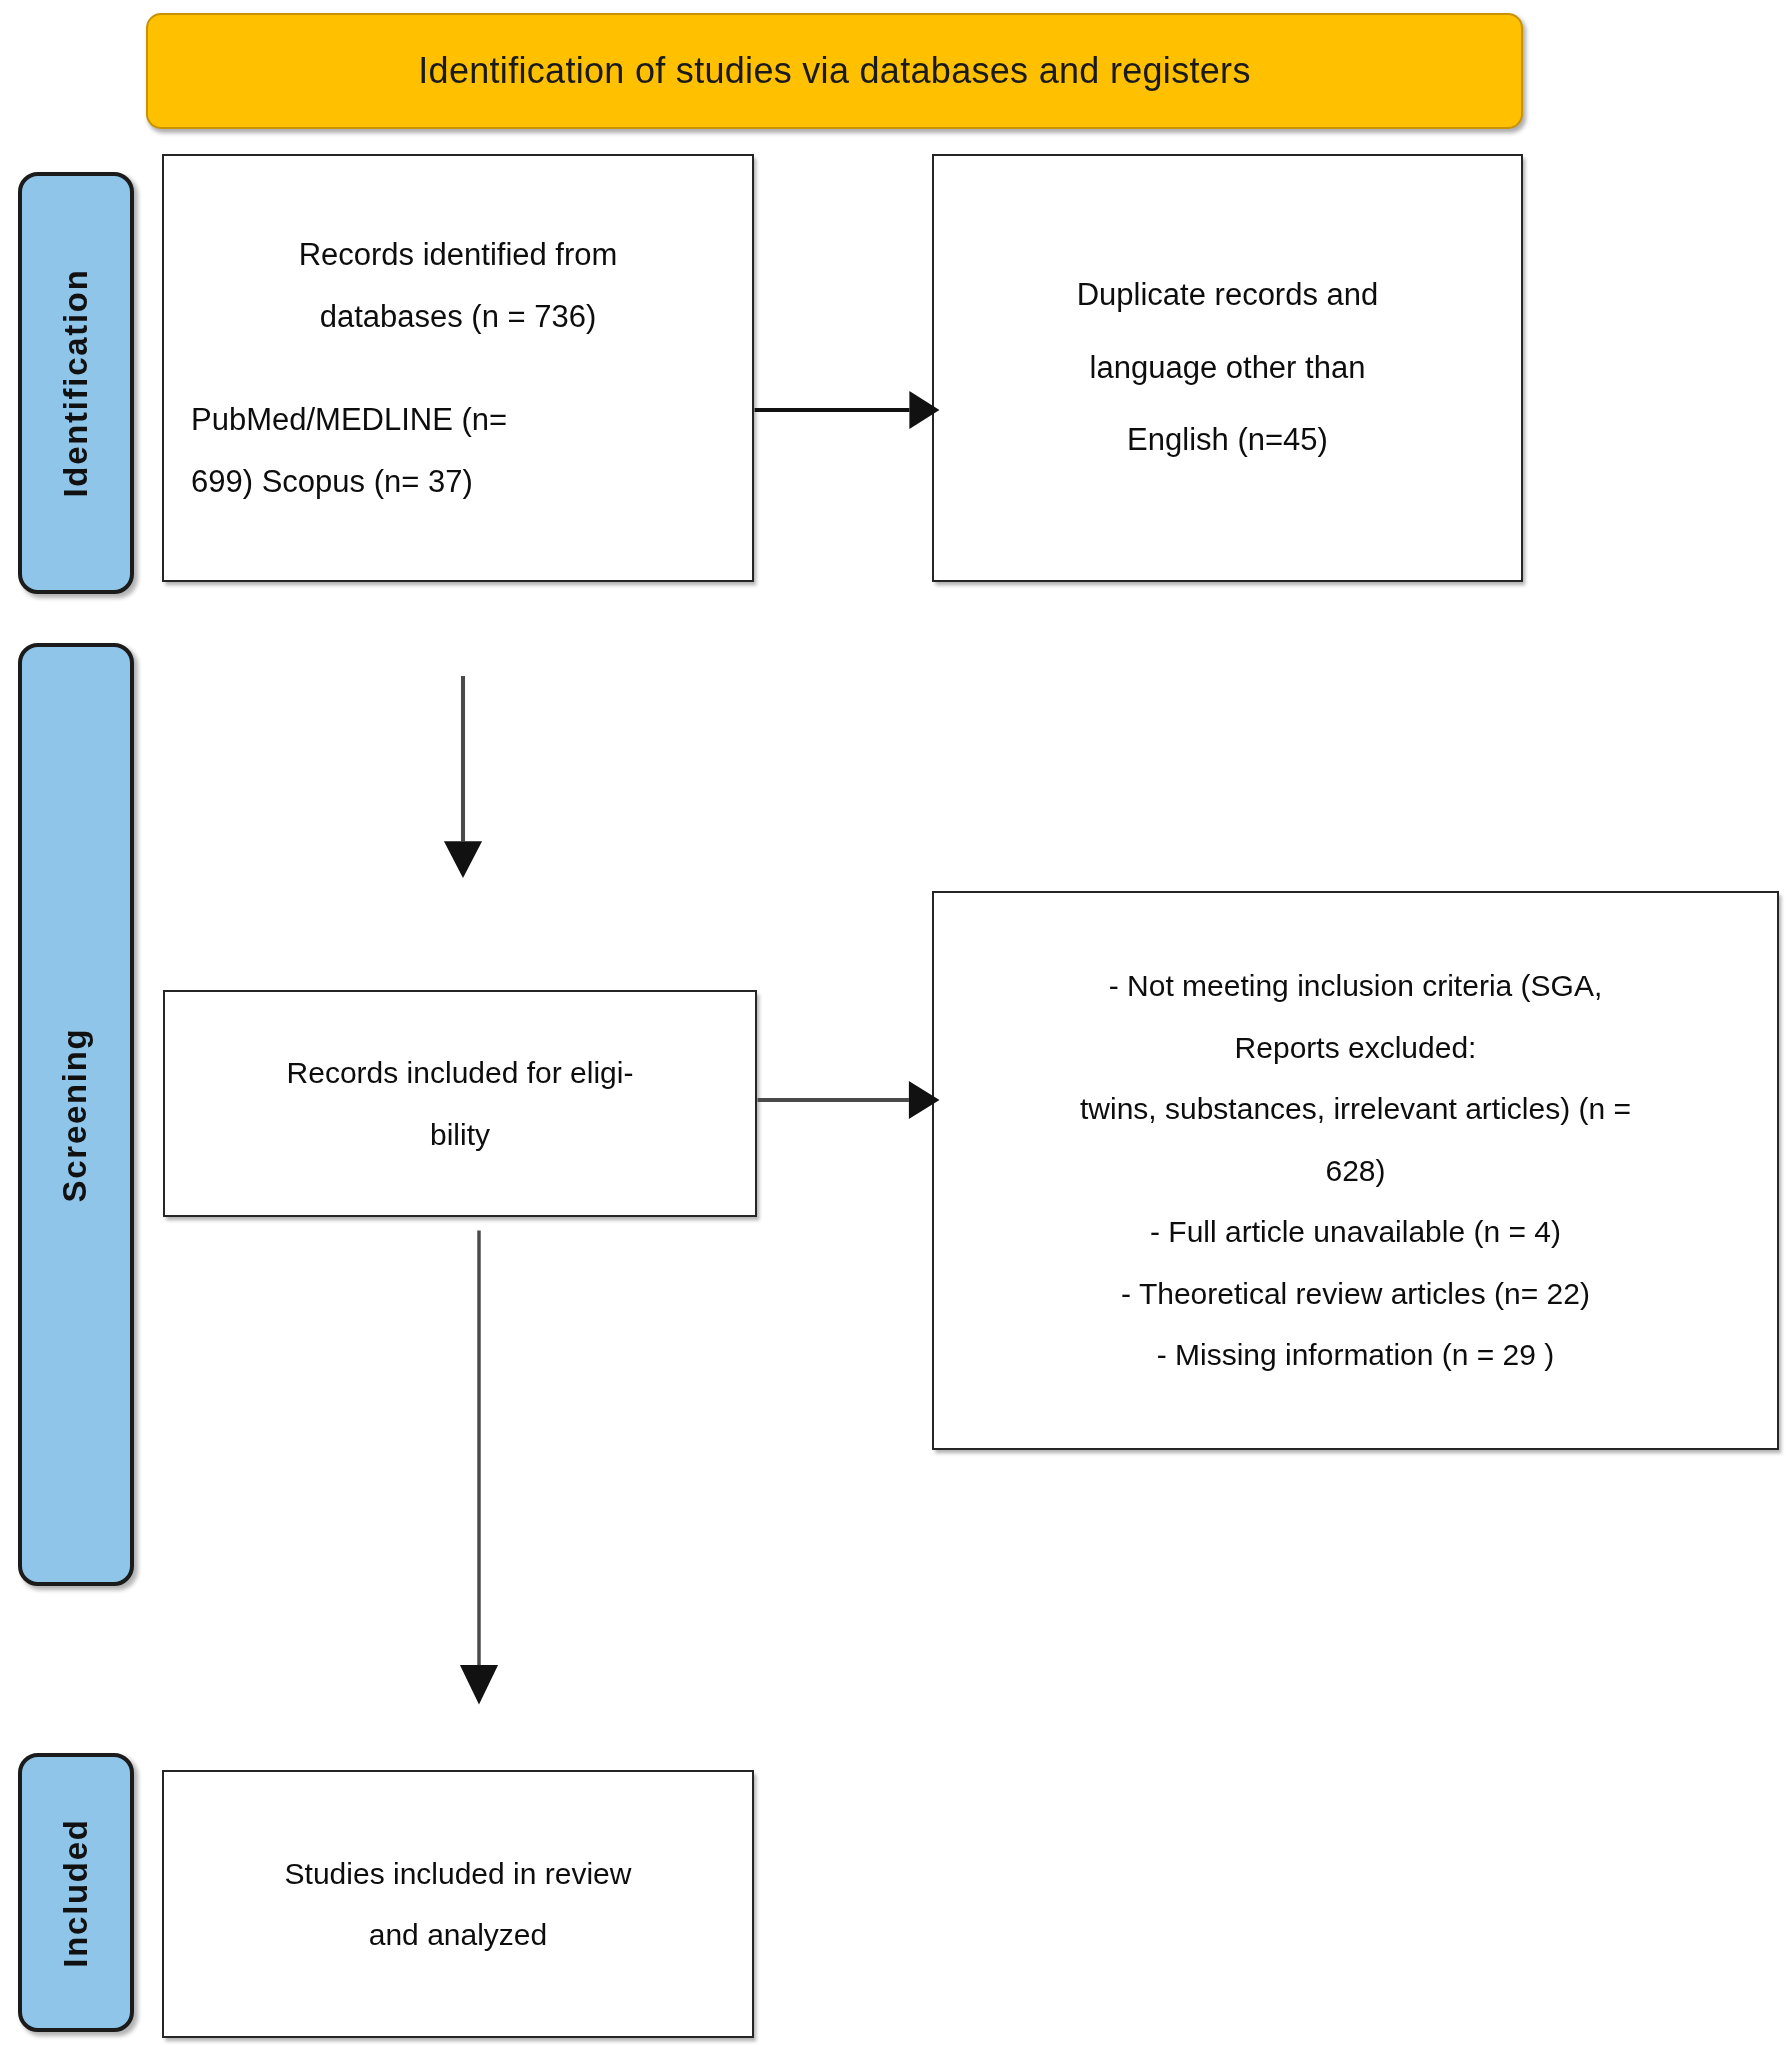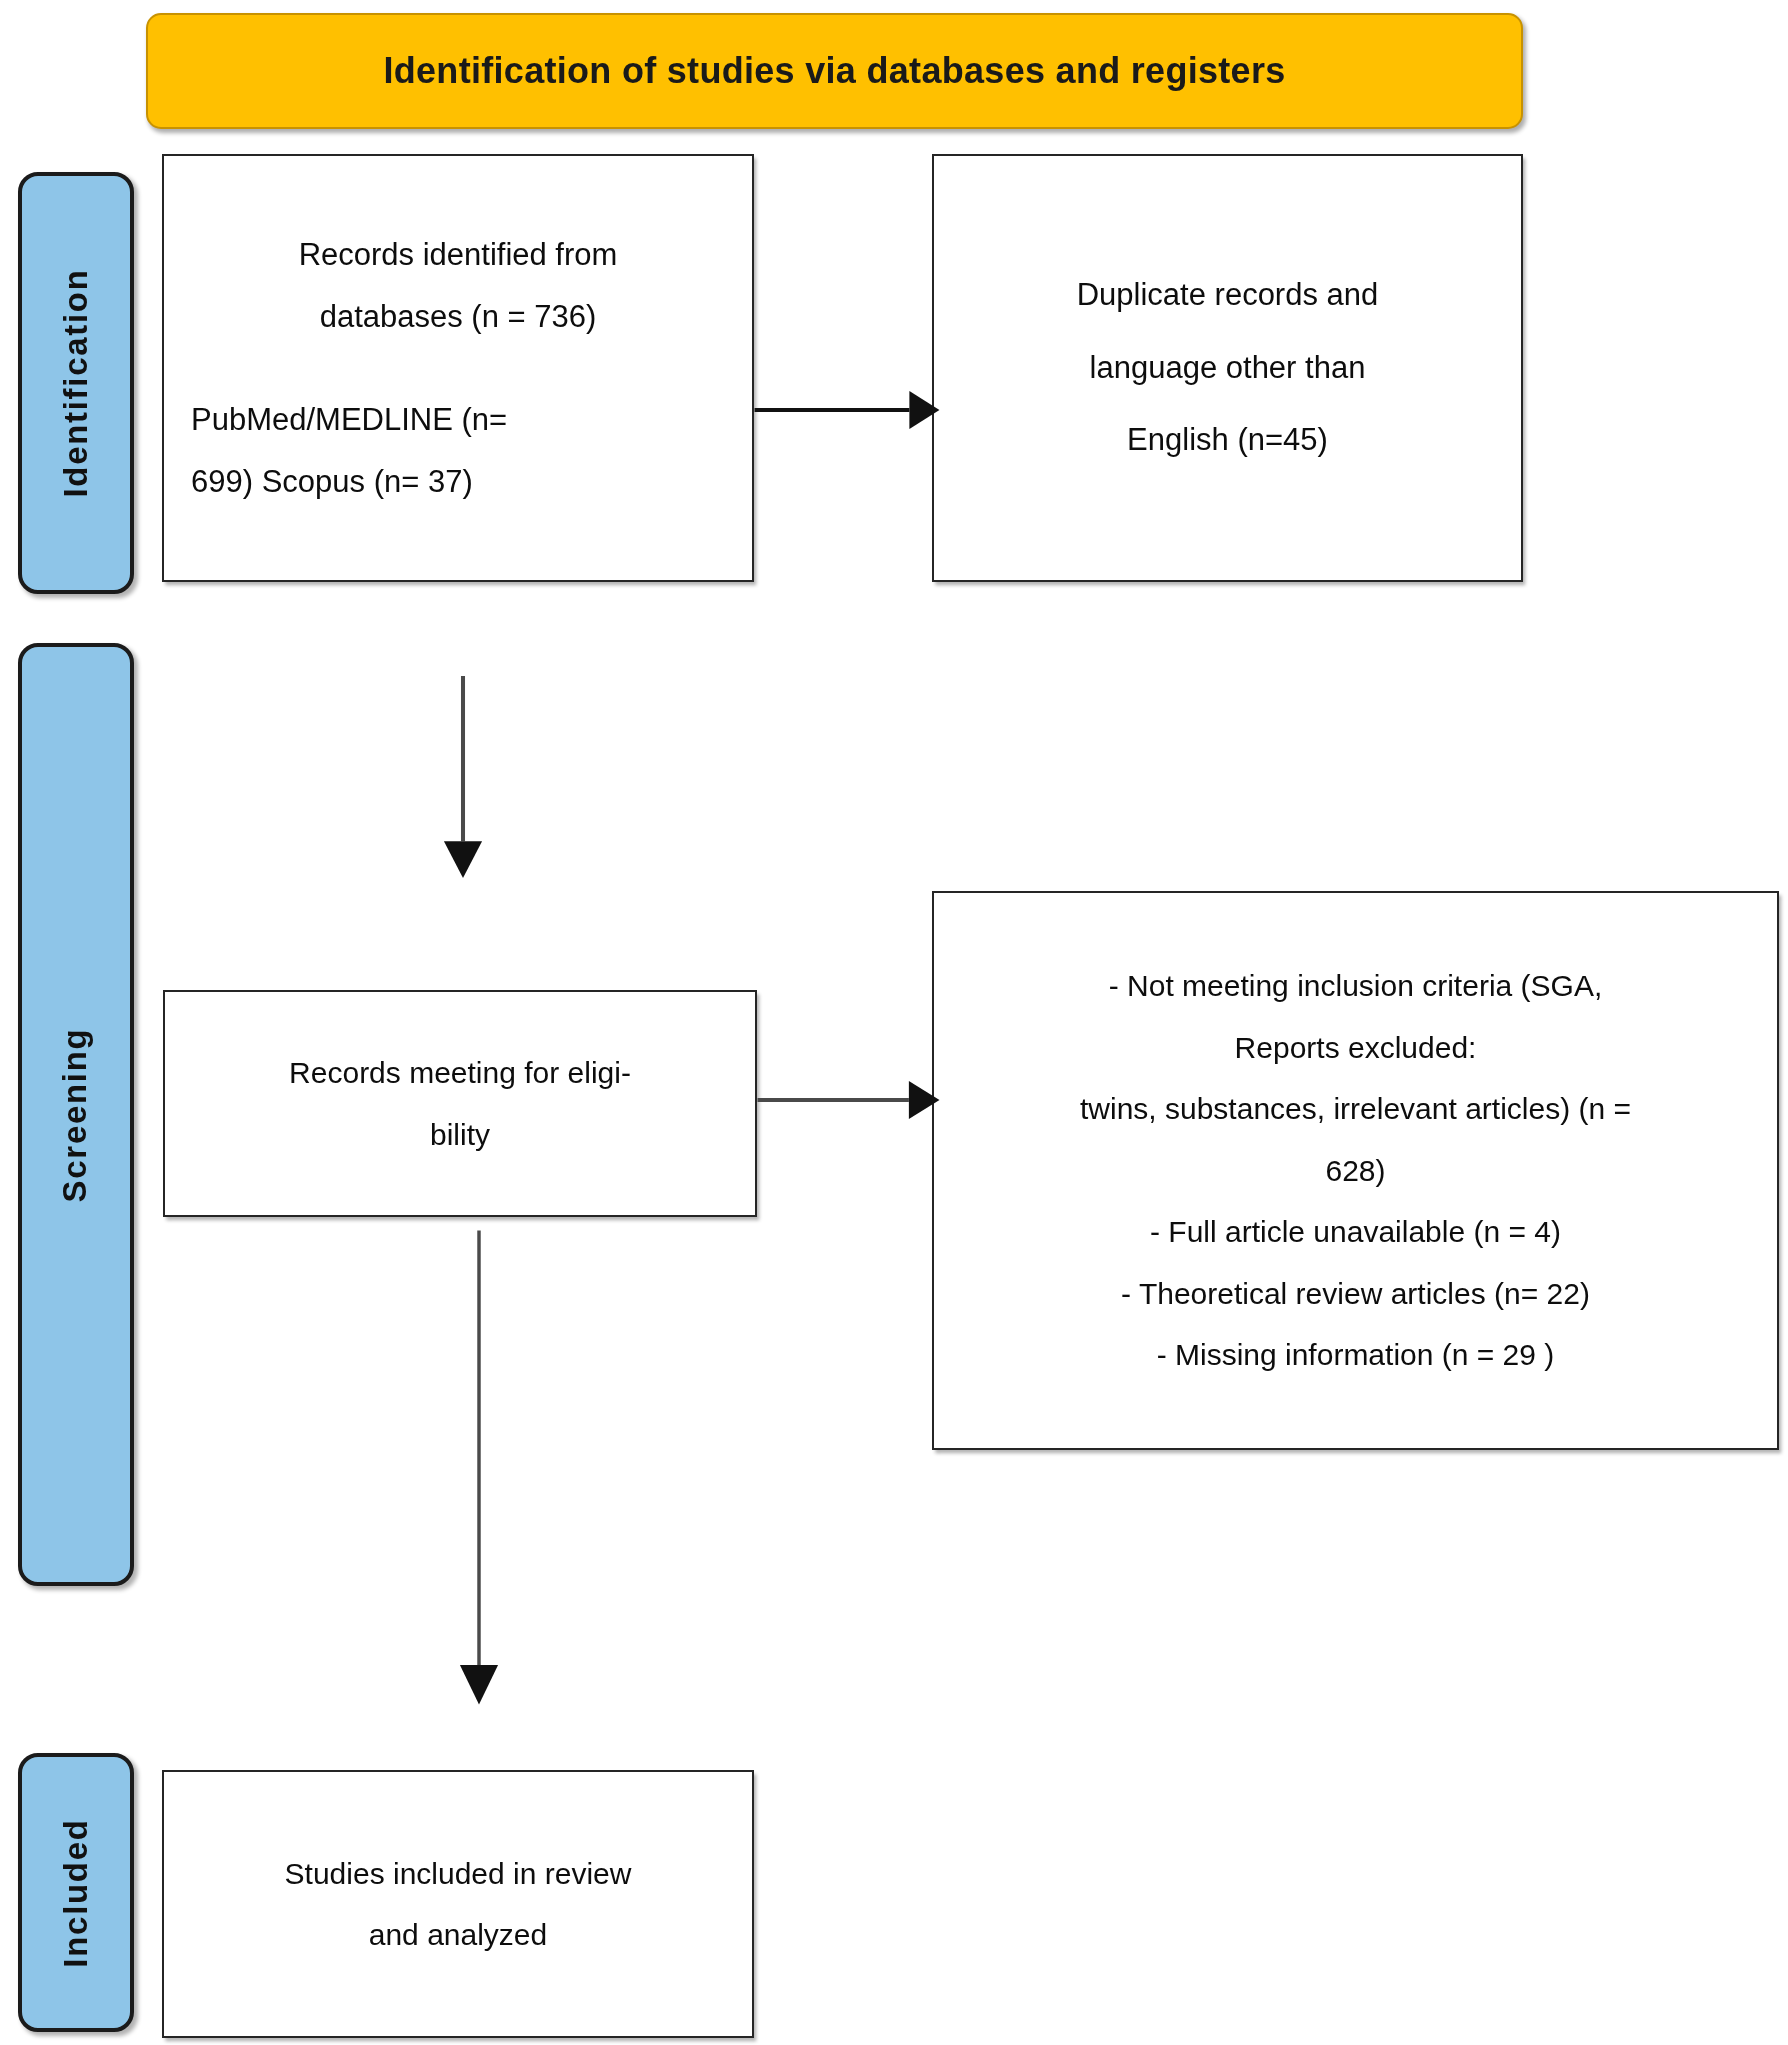--- a/index.html
+++ b/index.html
@@ -20,21 +20,21 @@
     width:1377px; height:116px;
     background:#FFC000;
     border:2.3px solid #C89200;
     border-radius:15px;
     box-shadow:2.9px 3.5px 4.1px rgba(0,0,0,0.32);
     display:flex; align-items:center; justify-content:center;
     box-sizing:border-box;
   }
   .banner-text{
     font-size:36px;
-    font-weight:bold;
+    font-weight:normal;
     color:#1a1a1a;
     letter-spacing:0.3px;
     text-align:center;
     line-height:1.1;
   }
 
   
   .stagebar{
     position:absolute;
     left:17.5px;
@@ -131,21 +131,21 @@
   <div class="rbox" id="box-duplicates">
     <div class="lines">
       <p class="ctr">Duplicate records and</p>
       <p class="ctr">language other than</p>
       <p class="ctr">English (n=45)</p>
     </div>
   </div>
 
   <div class="rbox" id="box-assessed">
     <div class="lines">
-      <p class="ctr">Records meeting for eligi-</p>
+      <p class="ctr">Records included for eligi-</p>
       <p class="ctr">bility</p>
     </div>
   </div>
 
   <div class="rbox" id="box-excluded">
     <div class="lines">
       <p class="ctr">- Not meeting inclusion criteria (SGA,</p>
       <p class="ctr">Reports excluded:</p>
       <p class="ctr">twins, substances, irrelevant articles) (n =</p>
       <p class="ctr">628)</p>

